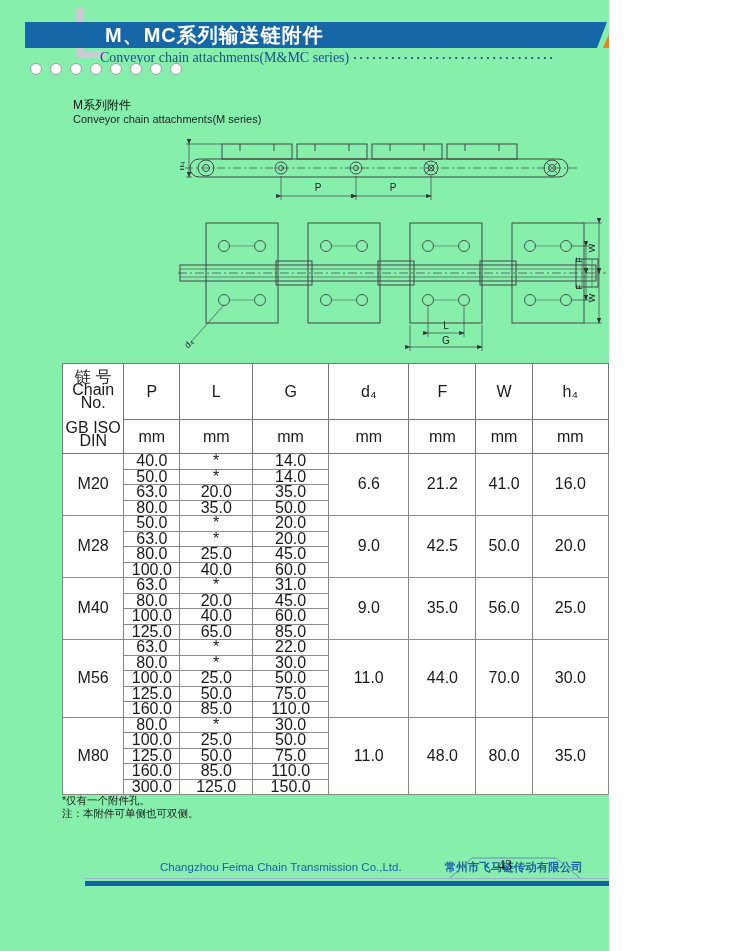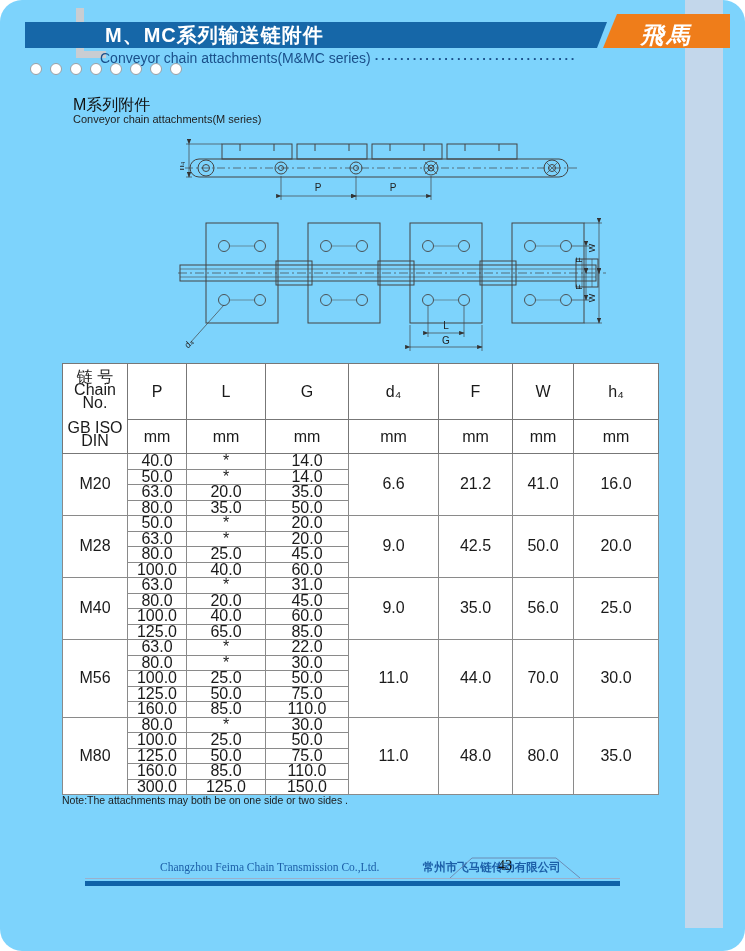--- a/index.html
+++ b/index.html
@@ -1,42 +1,42 @@
 <!DOCTYPE html>
 <html><head>
 <meta charset="utf-8">
 <style>
   html,body{margin:0;padding:0;background:#fff;}
-  #page{position:relative;width:745px;height:951px;background:#7dd3fc;overflow:hidden;
-        font-family:"Liberation Sans",sans-serif;color:#222;border-radius:22px;}
+  #page{position:relative;width:609px;height:951px;background:#86efac;overflow:hidden;
+        font-family:"Liberation Sans",sans-serif;color:#222;}
 
   
   .side-strip{position:absolute;left:685px;top:0;width:38px;height:928px;background:#c3d7eb;}
 
   
   .bracket-v{position:absolute;left:76px;top:8px;width:8px;height:50px;background:#c9cdd2;}
   .bracket-f{position:absolute;left:76px;top:51px;width:30px;height:7px;background:#c9cdd2;}
   .banner{position:absolute;left:25px;top:22px;width:582px;height:26px;background:#1667a8;
           clip-path:polygon(0 0,100% 0,calc(100% - 10px) 100%,0 100%);
           display:flex;align-items:center;}
   .banner-title{color:#fff;font-size:20px;font-weight:bold;letter-spacing:1px;padding-left:80px;white-space:nowrap;}
   .logo{position:absolute;left:603px;top:14px;width:127px;height:34px;background:#ef7d1a;
         clip-path:polygon(14px 0,100% 0,100% 100%,0 100%);
         display:flex;align-items:center;justify-content:center;}
   .logo-text{color:#fff;font-size:23px;font-weight:bold;font-style:italic;
              font-family:"Liberation Serif",serif;letter-spacing:3px;margin-top:8px;}
   .subtitle-row{position:absolute;left:100px;top:50px;width:480px;white-space:nowrap;
-                font-family:Liberation Sans, sans-serif;color:#1a4f8a;font-size:14px;}
+                font-family:Liberation Serif, serif;color:#1a4f8a;font-size:14px;}
   .subtitle-dots{color:#1a4f8a;font-size:13px;letter-spacing:2px;font-weight:bold;}
   .circles{position:absolute;left:30px;top:63px;display:flex;gap:8px;}
   .circles span{width:10px;height:10px;border:1.5px solid #9aa0a6;border-radius:50%;display:block;background:#fff;}
 
   
   .section{position:absolute;left:73px;top:98px;line-height:14px;}
-  .section .cn{font-size:16px;color:#111;}
+  .section .cn{font-size:12px;color:#111;}
   .section .en{font-size:11px;color:#222;}
 
   
   .draw1{position:absolute;left:180px;top:128px;}
   .draw2{position:absolute;left:178px;top:213px;}
   svg text{font-family:"Liberation Sans",sans-serif;fill:#222;}
 
   
   .spec-table{position:absolute;left:62px;top:363px;border-collapse:collapse;table-layout:fixed;
               font-size:16px;color:#1a1a1a;}
@@ -48,21 +48,21 @@
   .chain-head{line-height:13px;}
   .chain-head .gap{display:block;height:12px;}
   .spec-table tbody td{border-color:#8a8a8a;}
 
   
   .notes{position:absolute;left:62px;top:794px;font-size:10.5px;line-height:12.5px;color:#1a1a1a;}
 
   
   .footer{position:absolute;left:0;top:852px;width:745px;height:40px;}
   .footer .names{position:absolute;left:160px;top:8px;width:360px;white-space:nowrap;font-size:11.5px;color:#1c5fa8;}
-  .footer .en{font-family:Liberation Serif, serif;margin-right:40px;}
+  .footer .en{font-family:Liberation Sans, sans-serif;margin-right:40px;}
   .footer .cn{font-weight:bold;}
   .page-tab{position:absolute;left:450px;top:4px;width:130px;height:22px;}
   .page-num{position:absolute;left:498px;top:6px;font-size:14px;color:#111;font-family:"Liberation Serif",serif;}
   .thin-line{position:absolute;left:85px;top:26px;width:535px;height:1px;background:#9ab0cc;}
   .thick-bar{position:absolute;left:85px;top:29px;width:535px;height:5px;background:#0f62a8;}
 </style>
 </head>
 <body>
 
 <div id="page">
@@ -412,21 +412,22 @@
         </tr>
         <tr>
           <td rowspan="1">300.0</td>
           <td rowspan="1">125.0</td>
           <td rowspan="1">150.0</td>
         </tr>
       </tbody>
   </table>
 
   <div class="notes">
-    <div>Note:The attachments may both be on one side or two sides .</div>
+    <div>*仅有一个附件孔。</div>
+    <div>注：本附件可单侧也可双侧。</div>
   </div>
 
   <div class="footer">
     <div class="names">
       <span class="en">Changzhou Feima Chain Transmission Co.,Ltd.</span>
       <span class="cn">常州市飞马链传动有限公司</span>
     </div>
     <svg class="page-tab" width="130" height="22" viewBox="0 0 130 22">
       <polyline points="0,22 22,2 106,2 130,22" fill="none" stroke="#6b8cb5" stroke-width="1"></polyline>
     </svg>

